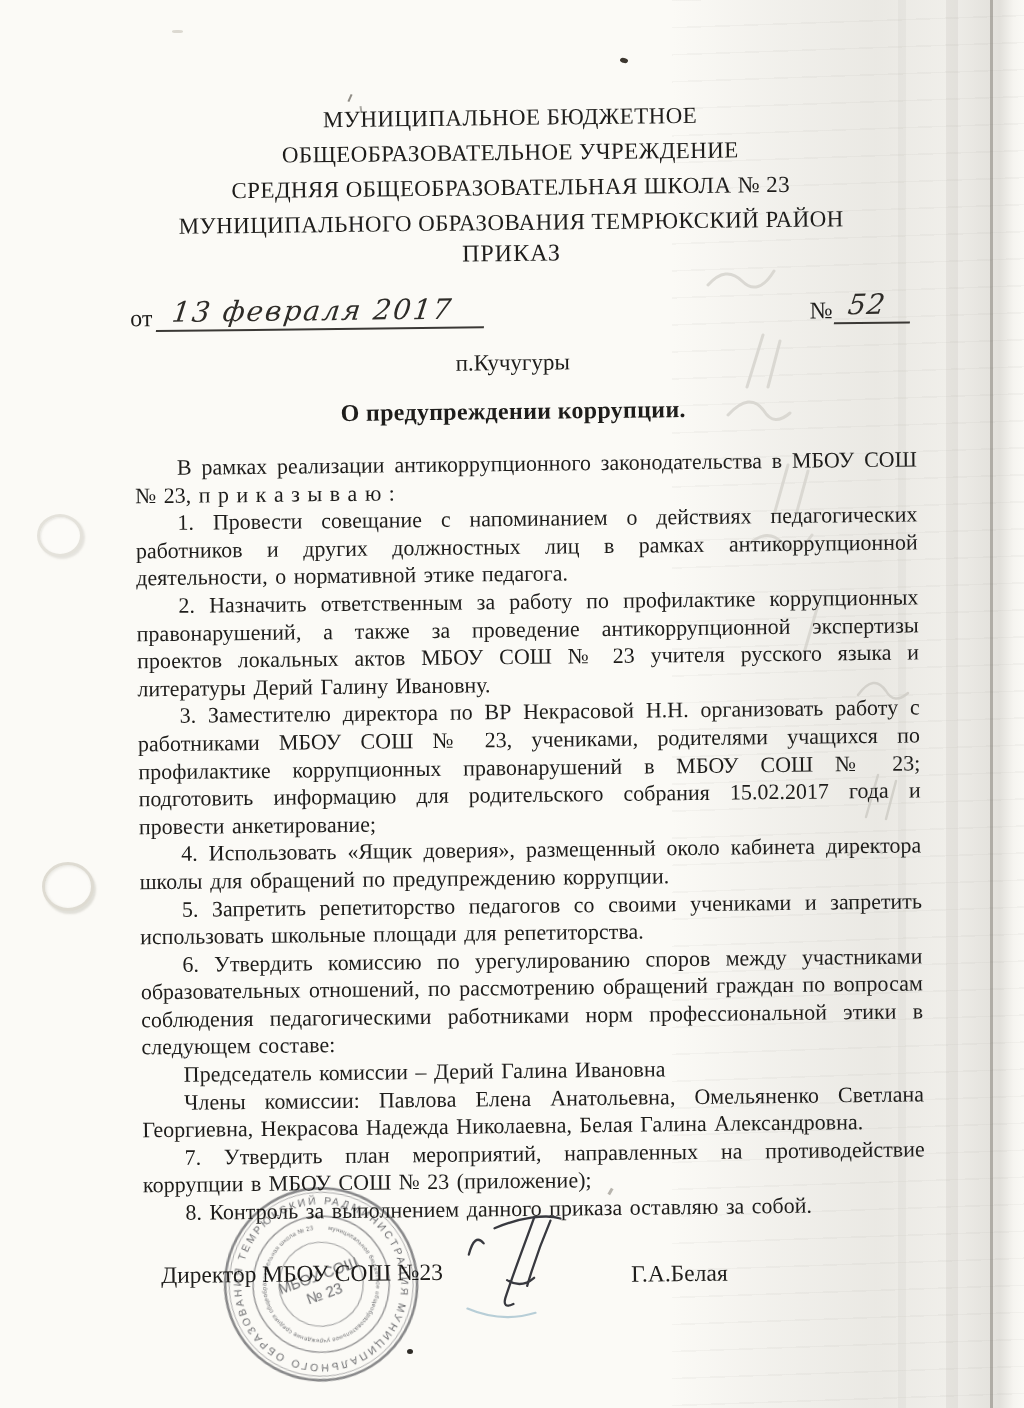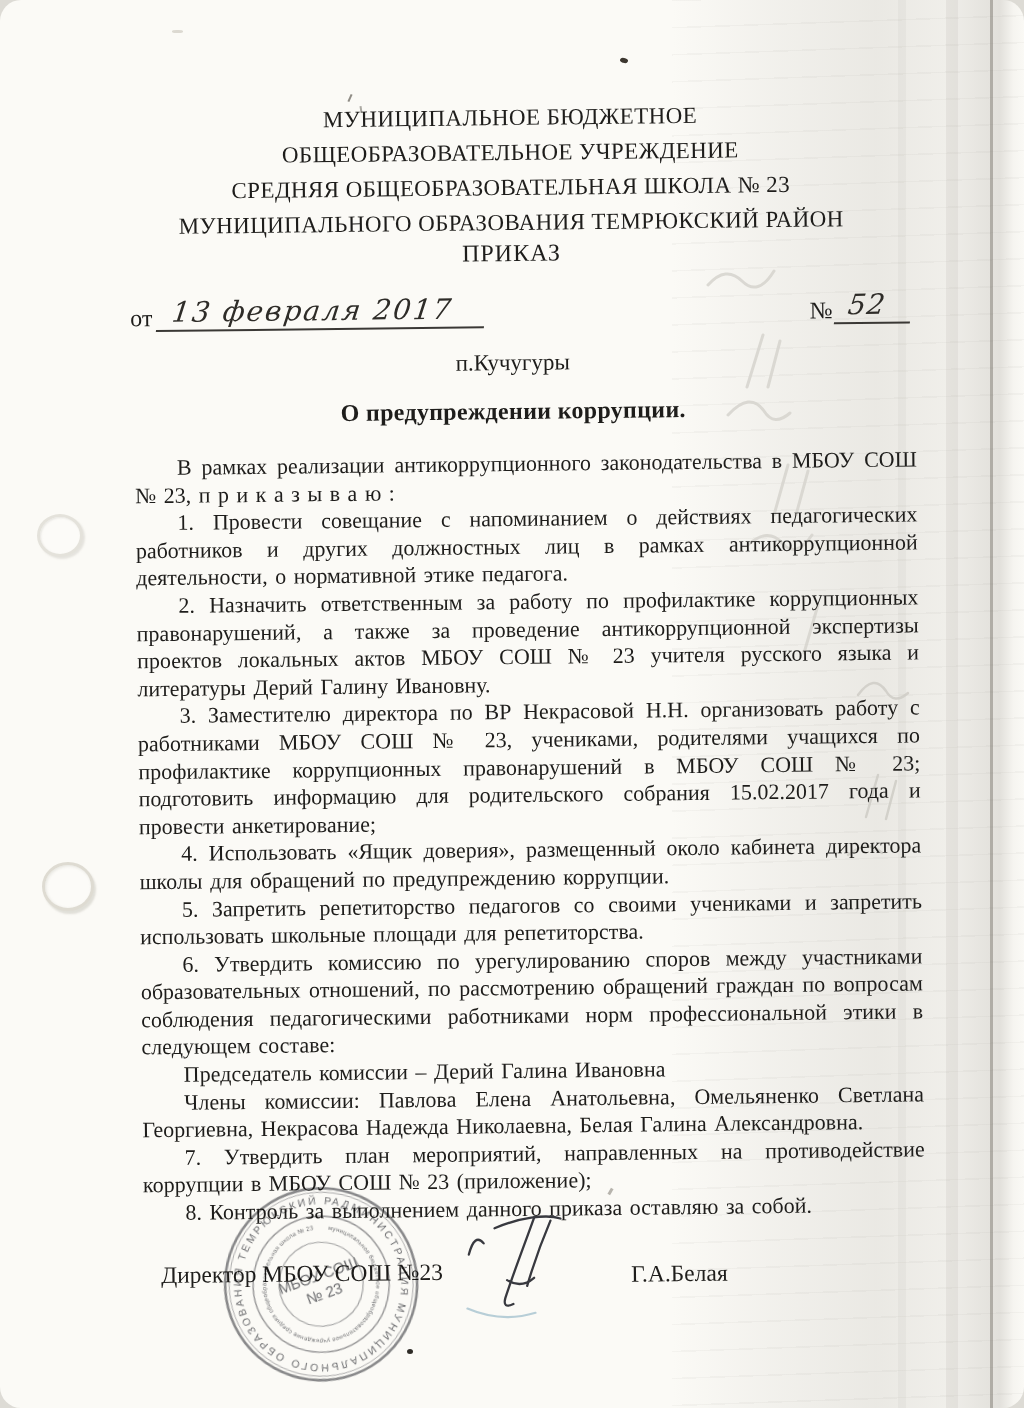--- a/index.html
+++ b/index.html
@@ -1,17 +1,17 @@
 <!DOCTYPE html>
 <html><head>
 <meta charset="utf-8">
 <style>
   html,body{margin:0;padding:0;background:#dddbd5;}
   .page{position:relative;width:1024px;height:1408px;background:#fbfaf6;overflow:hidden;
-        font-family:"Liberation Serif",serif;color:#1e1d1b;border-radius:21px;}
+        font-family:"Liberation Serif",serif;color:#1e1d1b;}
   
   .scan-band{position:absolute;top:0;right:0;width:352px;height:100%;pointer-events:none;
     background-image:
       repeating-linear-gradient(178deg, rgba(150,147,140,.07) 0 1.5px, rgba(0,0,0,0) 1.5px 27px),
       linear-gradient(90deg, rgba(196,193,186,0) 0%, rgba(196,193,186,.16) 28%,
         rgba(186,183,175,.26) 58%, rgba(196,193,186,.20) 78%, rgba(160,156,148,.28) 93%,
         rgba(214,211,204,.14) 97%, rgba(235,233,228,.04) 100%);}
   .streak-a{position:absolute;top:0;right:66px;width:12px;height:100%;background:rgba(172,168,160,.16);}
   .streak-b{position:absolute;top:0;right:118px;width:8px;height:100%;background:rgba(182,178,170,.12);}
   .scan-line{position:absolute;top:0;right:31px;width:3px;height:100%;background:rgba(112,108,100,.45);}

